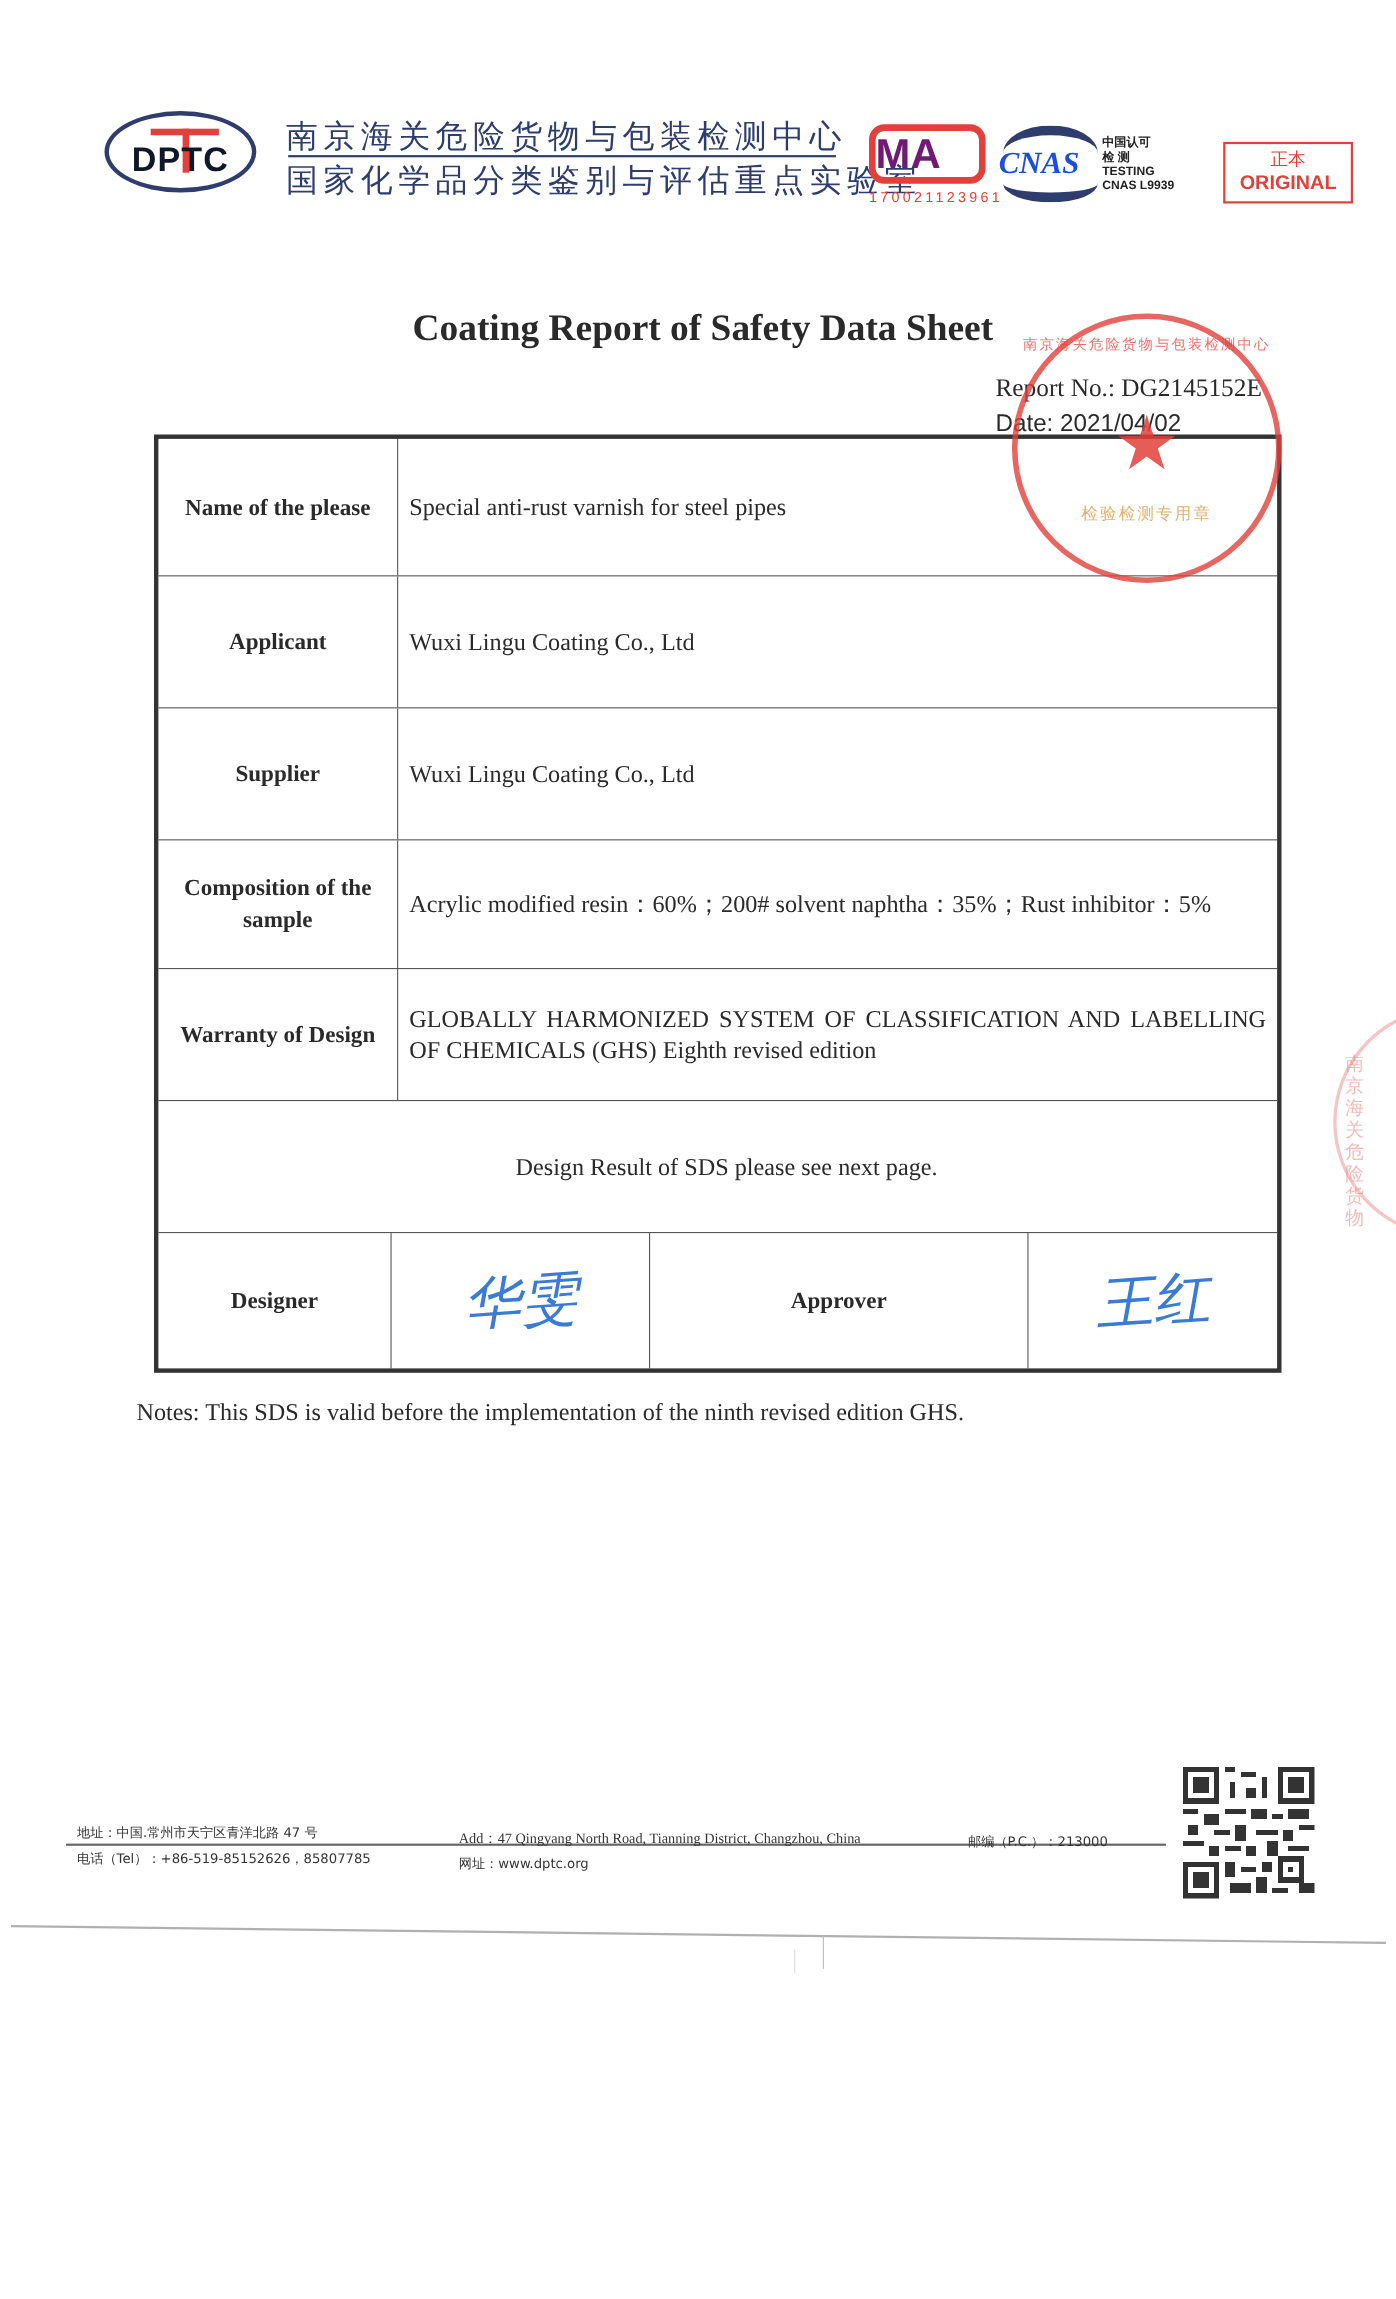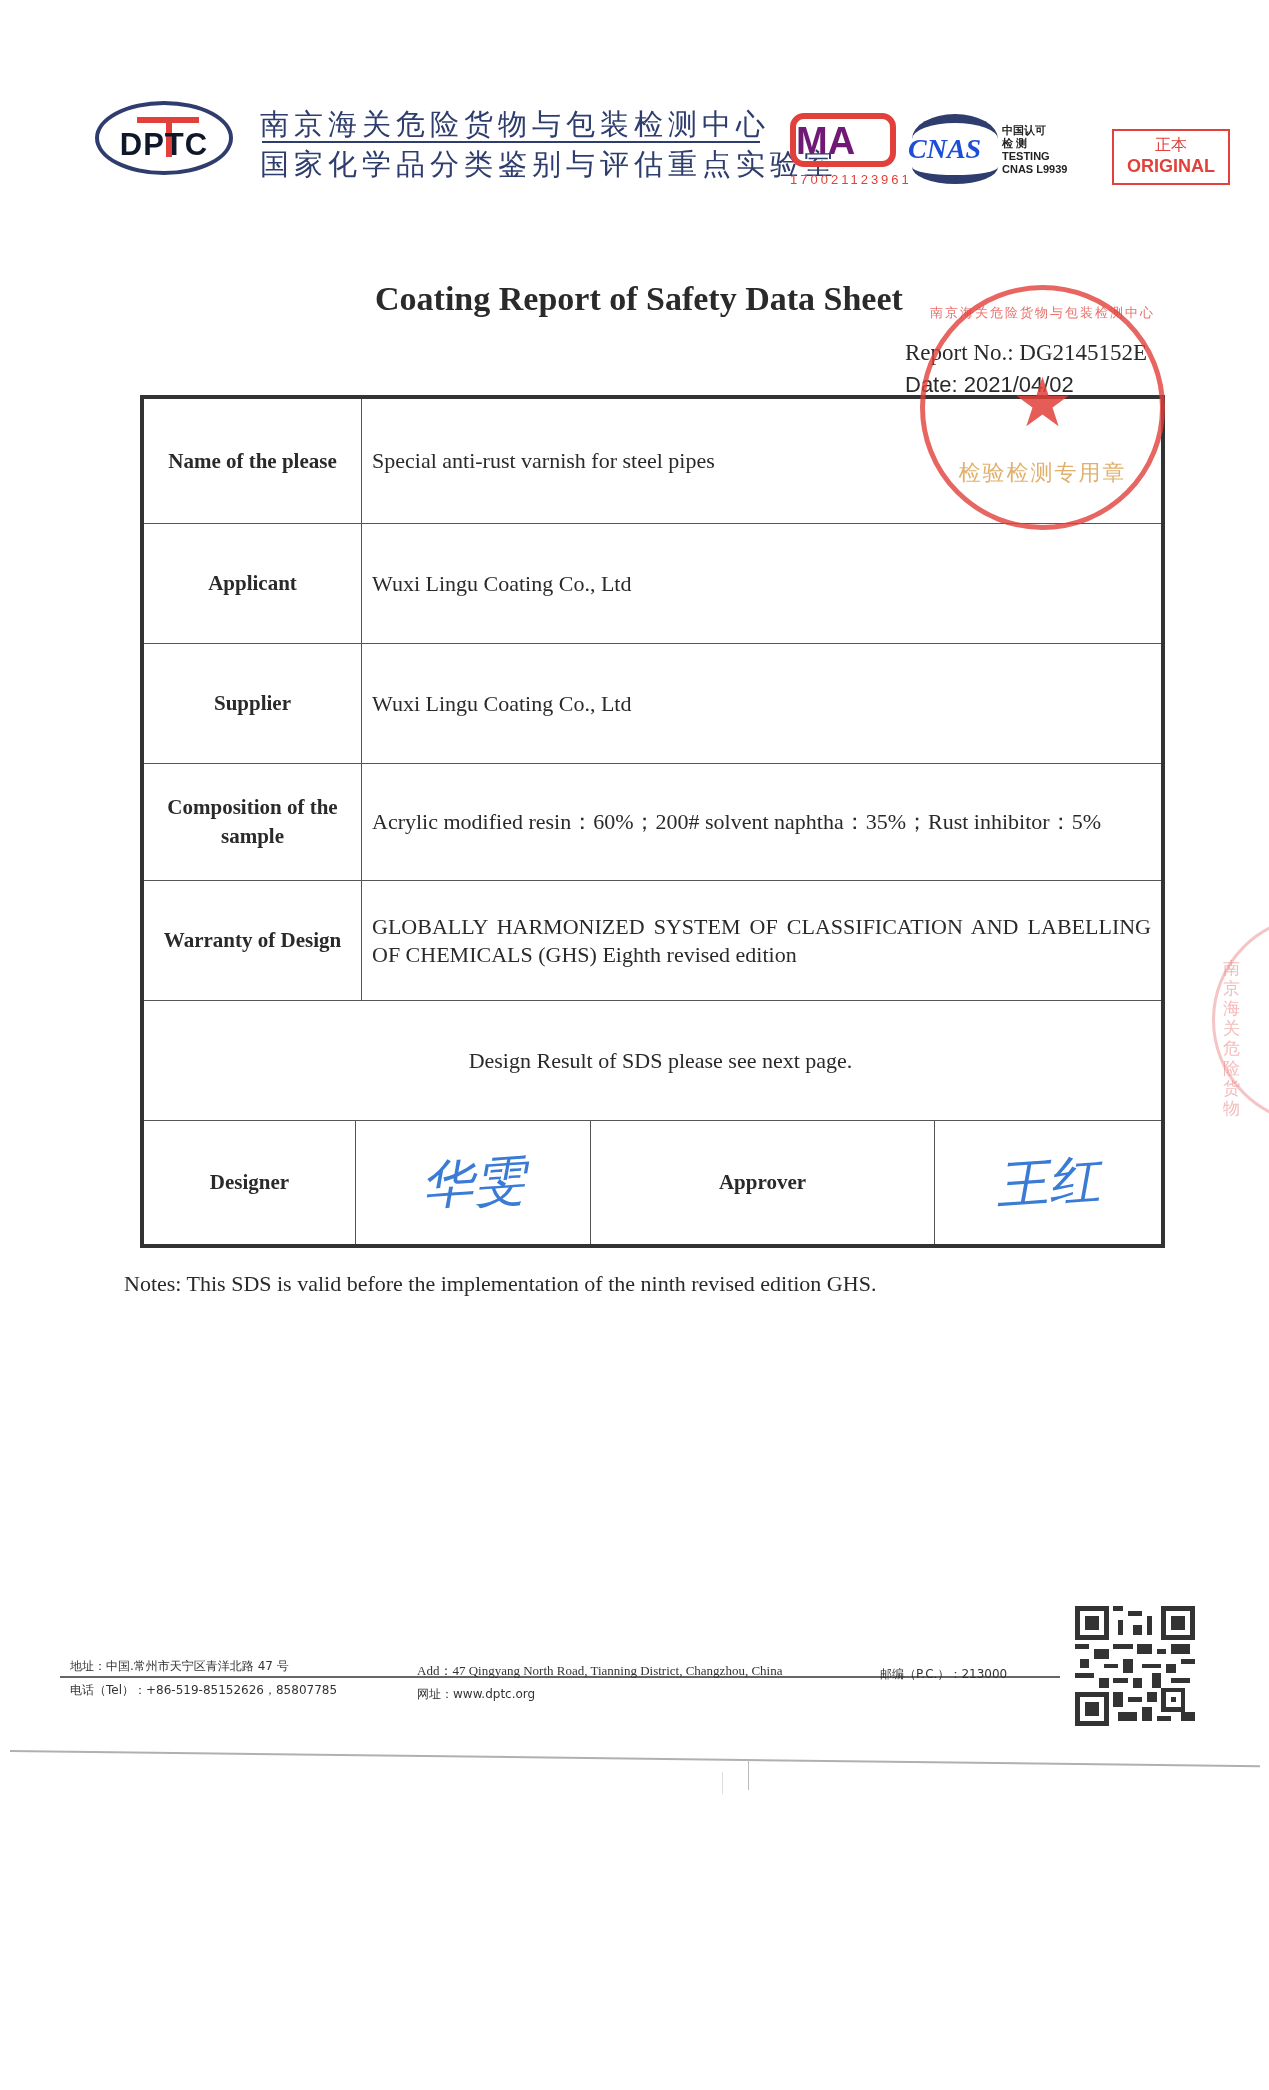--- a/index.html
+++ b/index.html
@@ -45,21 +45,21 @@
   .sigcell { position:absolute; top:0; bottom:0; border-right:1.5px solid #555; display:flex; align-items:center; justify-content:center; font-weight:bold; font-size:21px; box-sizing:border-box; }
   .sigcell.noborder { border-right:none; }
   .signature { font-family:"DejaVu Sans", sans-serif; color:#3a7bd5; font-size:52px; font-weight:normal; font-style:italic; transform:rotate(-4deg); }
 
   .notes { left:124px; top:1271px; font-size:22px; white-space:nowrap; }
 
   
   .stamp-main { left:920px; top:285px; width:245px; height:245px; border:5px solid rgba(226,64,58,0.8); border-radius:50%; box-sizing:border-box; pointer-events:none; }
   .stamp-ring-text { position:absolute; left:0; right:0; top:14px; text-align:center; font-family:"DejaVu Sans", sans-serif; color:rgba(226,64,58,0.75); font-size:22px; letter-spacing:2px; }
   .stamp-star { position:absolute; left:0; right:0; top:78px; text-align:center; font-size:68px; color:rgba(226,64,58,0.85); line-height:70px; }
-  .stamp-bottom { position:absolute; left:0; right:0; top:168px; text-align:center; font-family:"DejaVu Sans", sans-serif; color:rgba(214,150,60,0.75); font-size:22px; letter-spacing:2px; }
+  .stamp-bottom { position:absolute; left:0; right:0; top:168px; text-align:center; font-family:"DejaVu Sans", sans-serif; color:rgba(214,150,60,0.75); font-size:15px; letter-spacing:2px; }
   .stamp-partial { left:1212px; top:915px; width:210px; height:210px; border:3px solid rgba(236,140,140,0.5); border-radius:50%; box-sizing:border-box; }
   .stamp-partial-text { position:absolute; left:8px; top:40px; width:30px; font-family:"DejaVu Sans", sans-serif; color:rgba(236,140,140,0.6); font-size:17px; line-height:20px; }
 
   
   .footer-rule { left:60px; top:1676px; width:1000px; height:1.5px; background:#666; }
   .footer-text { font-family:"DejaVu Sans", sans-serif; font-size:12px; color:#333; white-space:nowrap; }
   .footer-serif { font-family:"Liberation Serif", serif; font-size:13px; color:#333; white-space:nowrap; }
   .qr { left:1075px; top:1606px; width:120px; height:120px; }
   .bottom-rule { left:10px; top:1750px; width:1250px; height:2px; background:#b0b0b0; transform:rotate(0.7deg); transform-origin:left center; }
   .tick1 { left:748px; top:1760px; width:1px; height:30px; background:#bbb; }

